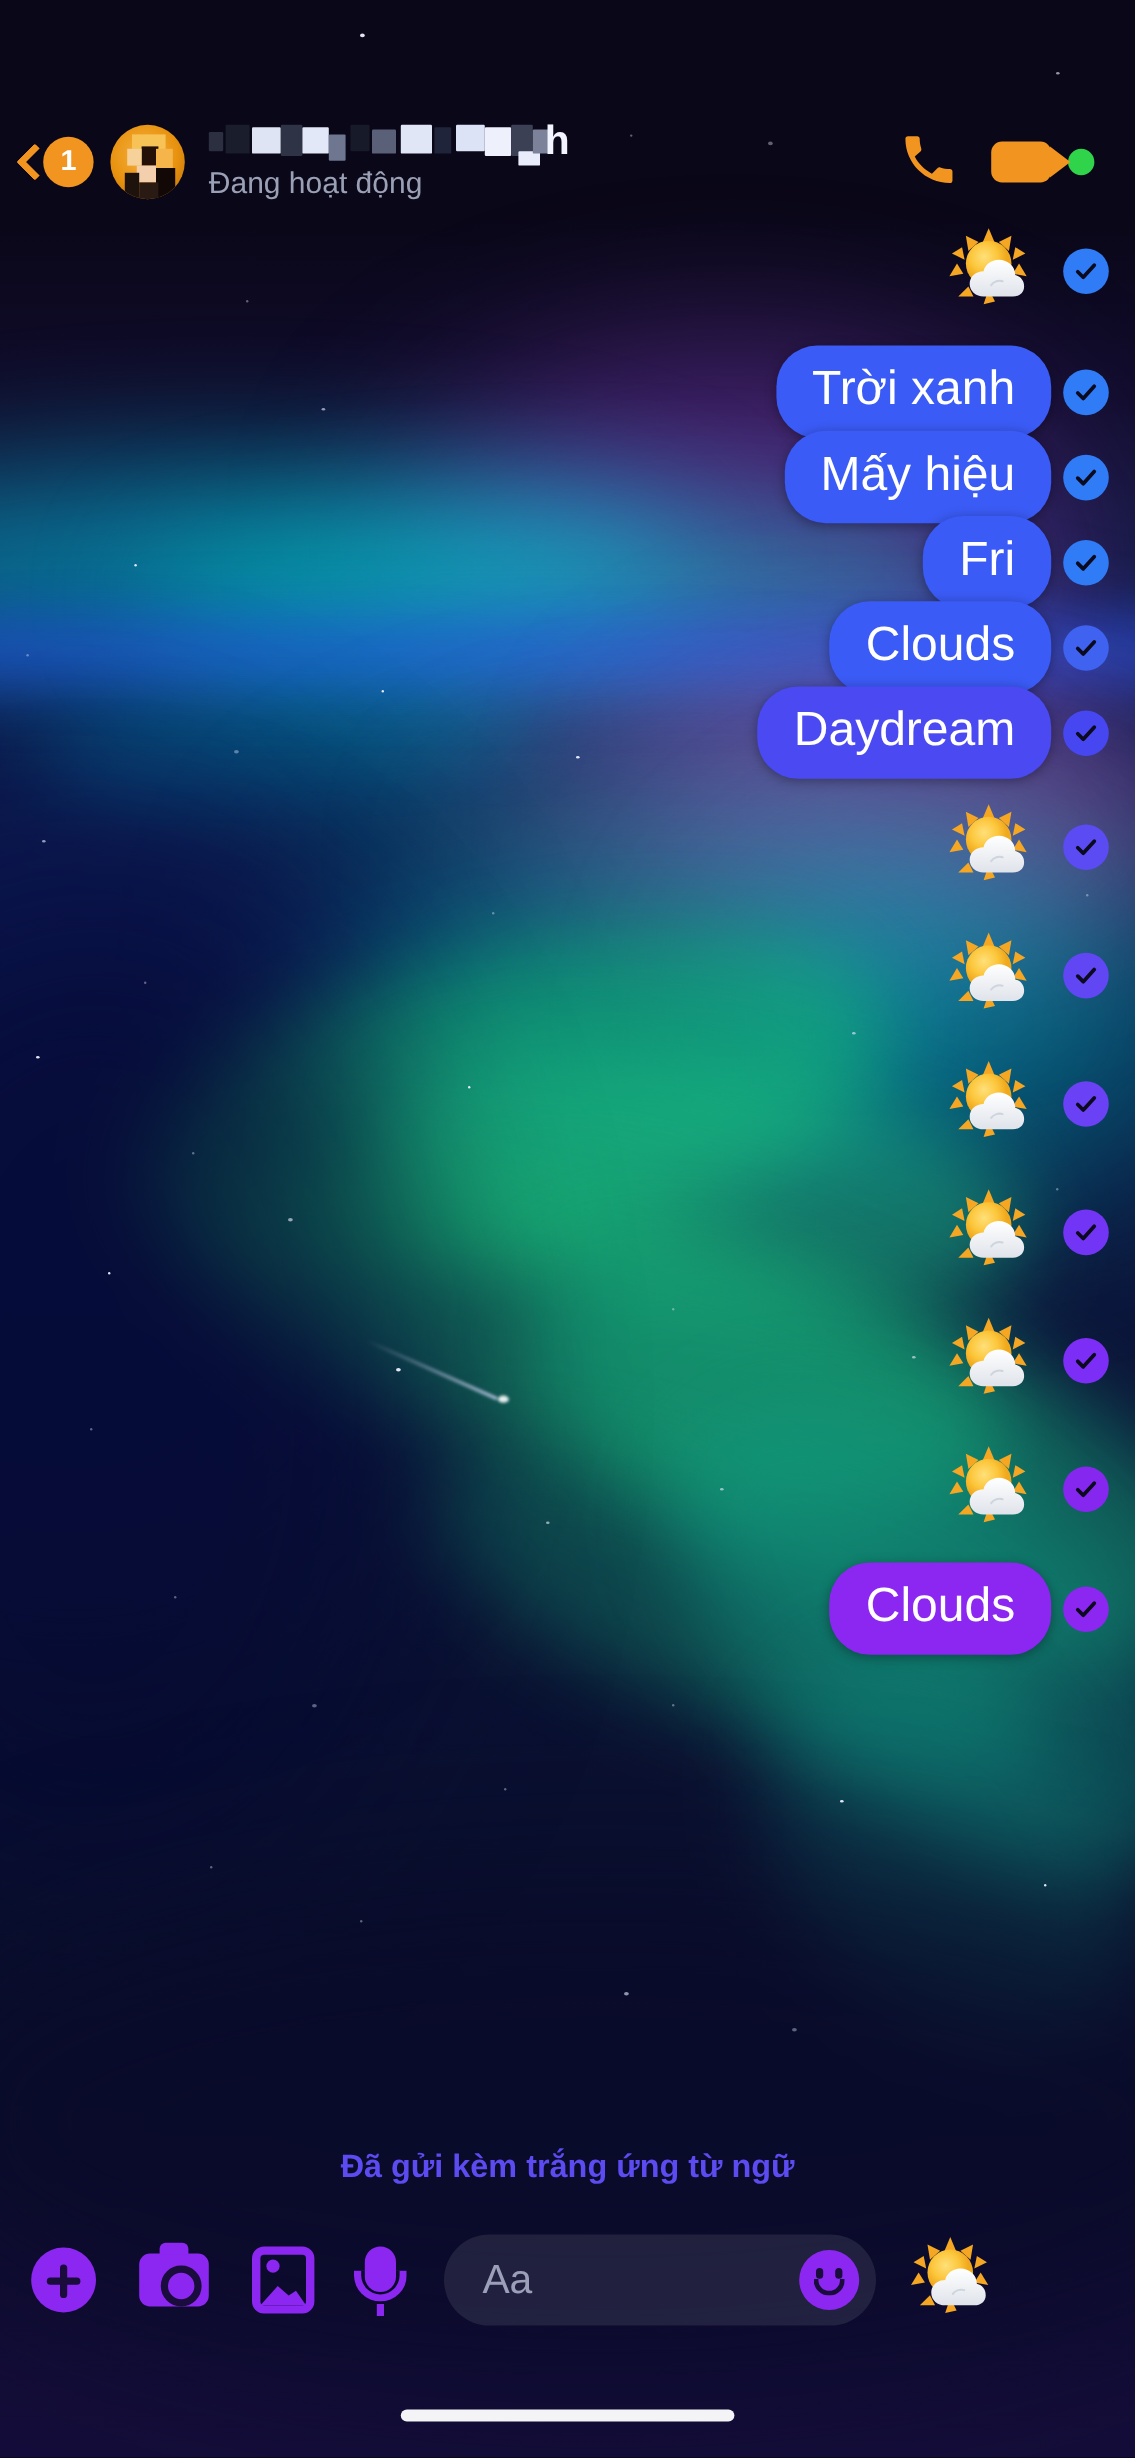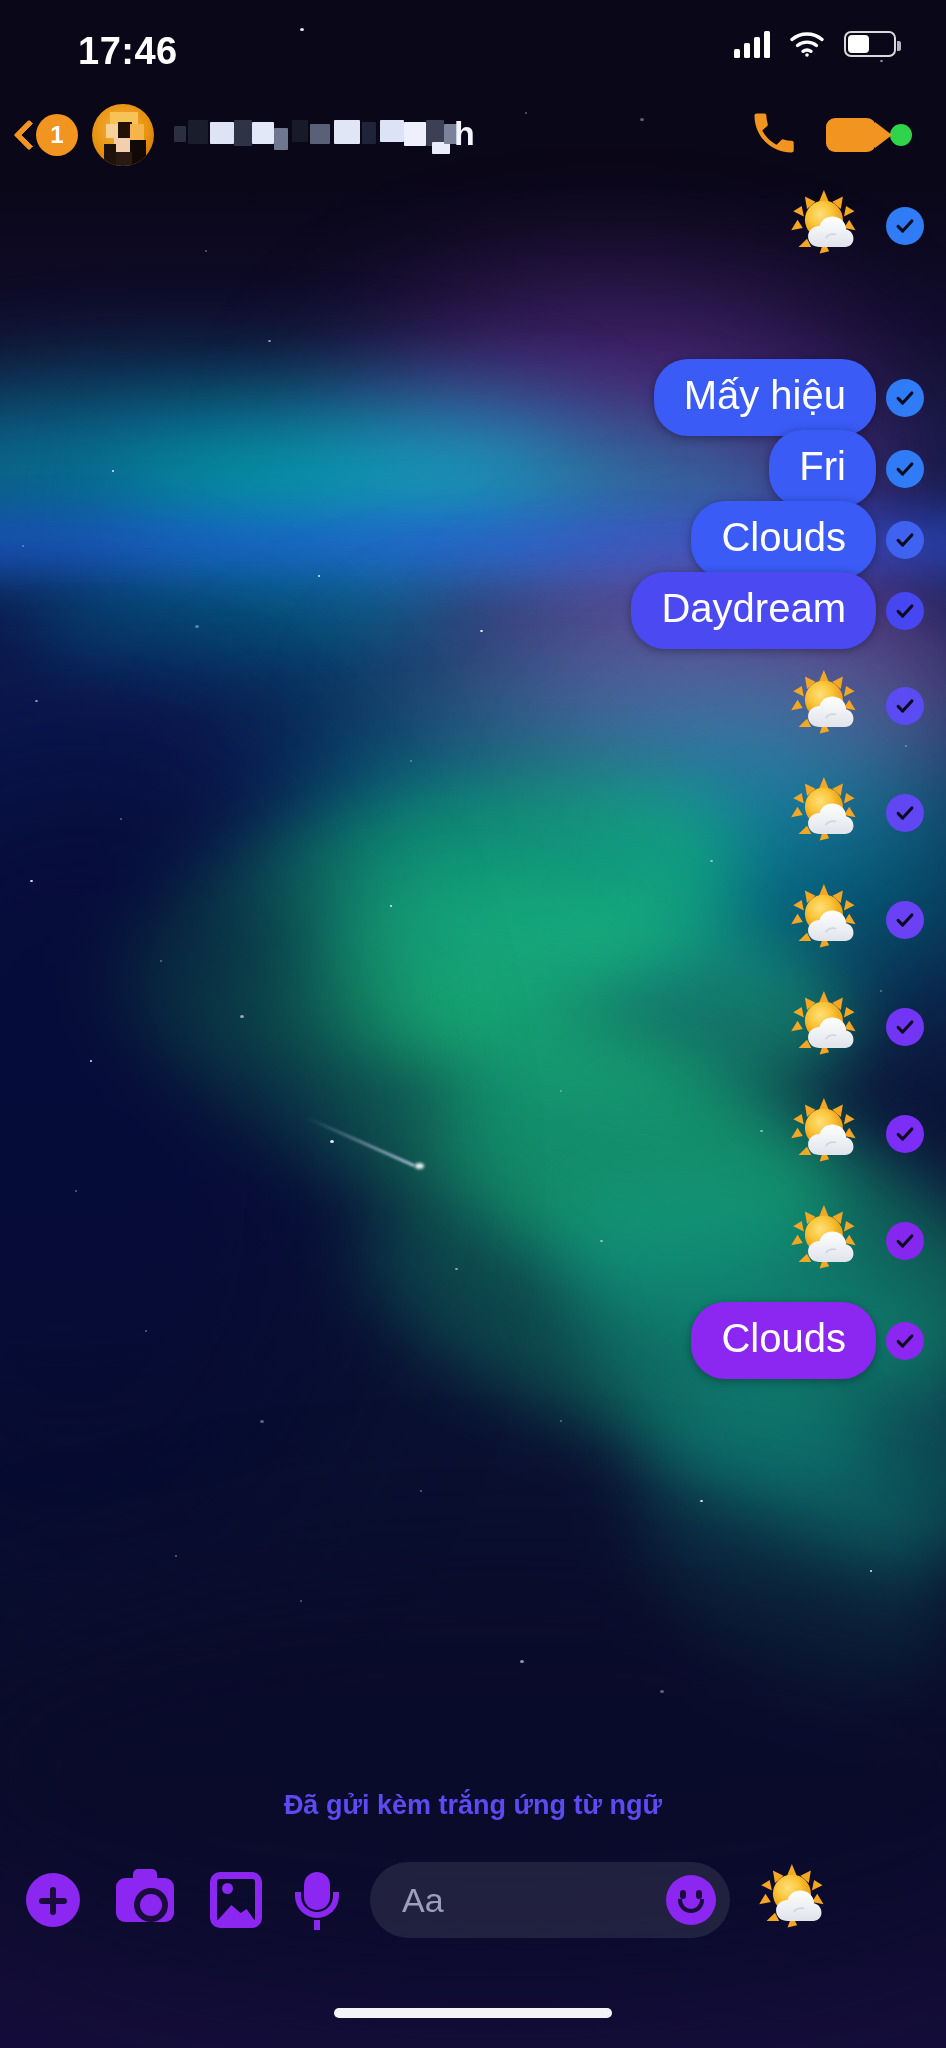--- a/index.html
+++ b/index.html
@@ -200,42 +200,20 @@
         <div class="star" style="left: 710px; top: 860px; width: 3px; height: 2px; opacity: 0.6;"></div>
         <div class="star" style="left: 300px; top: 1600px; width: 2px; height: 2px; opacity: 0.38;"></div>
         <div class="star" style="left: 660px; top: 1690px; width: 4px; height: 3px; opacity: 0.38;"></div>
         <div class="star" style="left: 30px; top: 880px; width: 3px; height: 2px; opacity: 0.95;"></div>
         <div class="star" style="left: 410px; top: 760px; width: 2px; height: 2px; opacity: 0.38;"></div>
         <div class="star" style="left: 560px; top: 1420px; width: 2px; height: 2px; opacity: 0.38;"></div>
         <div class="star" style="left: 760px; top: 1130px; width: 3px; height: 2px; opacity: 0.6;"></div>
       </div>
   </div>
 
-  <div class="statusbar">
-    <div class="clock">17:46</div>
-    <div class="status-right">
-      <div class="signal">
-          <i></i>
-          <i></i>
-          <i></i>
-          <i></i>
-        </div>
-      <div class="wifi">
-        <svg viewBox="0 0 34 26" width="34" height="26">
-          <path d="M2 8.5a23 23 0 0 1 30 0" stroke="#fff" stroke-width="3.4" fill="none" stroke-linecap="round"></path>
-          <path d="M7.5 14.5a15 15 0 0 1 19 0" stroke="#fff" stroke-width="3.4" fill="none" stroke-linecap="round"></path>
-          <path d="M13 20.3a7 7 0 0 1 8 0" stroke="#fff" stroke-width="3.4" fill="none" stroke-linecap="round"></path>
-          <circle cx="17" cy="24" r="1.8" fill="#fff"></circle>
-        </svg>
-      </div>
-      <div class="battery">
-          <div class="fill" style="width: 44%;"></div>
-        </div>
-    </div>
-  </div>
 
   <div class="header">
     <div class="back">
       <div class="chev"></div>
       <div class="badge">1</div>
     </div>
     <div class="avatar">
       <div class="px" style="left:18px;top:8px;width:28px;height:18px;background:#f7c256;"></div>
       <div class="px" style="left:26px;top:18px;width:14px;height:16px;background:#241007;"></div>
       <div class="px" style="left:14px;top:20px;width:12px;height:14px;background:#f6d29a;"></div>
@@ -257,20 +235,21 @@
         <div class="blk" style="left:136px;top:6px;width:20px;height:20px;background:#5a6078;"></div>
         <div class="blk" style="left:160px;top:2px;width:26px;height:24px;background:#e1e6f7;"></div>
         <div class="blk" style="left:188px;top:4px;width:14px;height:22px;background:#20243a;"></div>
         <div class="blk" style="left:206px;top:2px;width:24px;height:22px;background:#dde3f6;"></div>
         <div class="blk" style="left:230px;top:4px;width:22px;height:24px;background:#eef1fc;"></div>
         <div class="blk" style="left:252px;top:2px;width:18px;height:26px;background:#3b4054;"></div>
         <div class="blk" style="left:258px;top:24px;width:18px;height:12px;background:#e9edfb;"></div>
         <div class="blk" style="left:270px;top:6px;width:14px;height:20px;background:#7b8299;"></div>
         <span class="name-tail">h</span>
       </div>
+      <div class="substatus">Đang hoạt động</div>
     </div>
     <div class="hdr-actions">
       <div>
         <svg width="52" height="52" viewBox="0 0 24 24">
             <path fill="#f29420" d="M6.6 10.8c1.4 2.8 3.8 5.1 6.6 6.6l2.2-2.2c.3-.3.7-.4 1-.2 1.2.4 2.4.6 3.7.6.6 0 1 .4 1 1V20c0 .6-.4 1-1 1C10.6 21 3 13.4 3 4c0-.6.4-1 1-1h3.5c.6 0 1 .4 1 1 0 1.3.2 2.5.6 3.7.1.4 0 .8-.2 1.1l-2.3 2z"></path>
           </svg>
       </div>
       <div style="display:flex;align-items:center;">
         <div class="vidcam"></div>
         <div class="greendot"></div>
@@ -278,20 +257,28 @@
     </div>
   </div>
 
   <div class="thread" id="thread">
       <div class="row" style="top: 10px; right: 0px; padding-right: 22px;">
         <div class="emoji" style="margin-right: 22px;">
           <svg class="emoji-svg" viewBox="0 0 72 72">
             <use href="#sbc"></use>
           </svg>
         </div>
+        <div class="tick" style="background: rgb(47, 124, 246);">
+          <svg viewBox="0 0 24 24">
+            <path d="M4.5 12.5l5 5 10-11" stroke="#0b0a1e" stroke-width="3.4" fill="none" stroke-linecap="round" stroke-linejoin="round"></path>
+          </svg>
+        </div>
+      </div>
+      <div class="row" style="top: 110px; right: 0px; padding-right: 22px;">
+        <div class="bubble" style="background: rgb(58, 91, 245); margin-right: 10px;">Trời xanh</div>
         <div class="tick" style="background: rgb(47, 124, 246);">
           <svg viewBox="0 0 24 24">
             <path d="M4.5 12.5l5 5 10-11" stroke="#0b0a1e" stroke-width="3.4" fill="none" stroke-linecap="round" stroke-linejoin="round"></path>
           </svg>
         </div>
       </div>
       <div class="row" style="top: 181px; right: 0px; padding-right: 22px;">
         <div class="bubble" style="background: rgb(58, 91, 245); margin-right: 10px;">Mấy hiệu</div>
         <div class="tick" style="background: rgb(47, 124, 246);">
           <svg viewBox="0 0 24 24">

